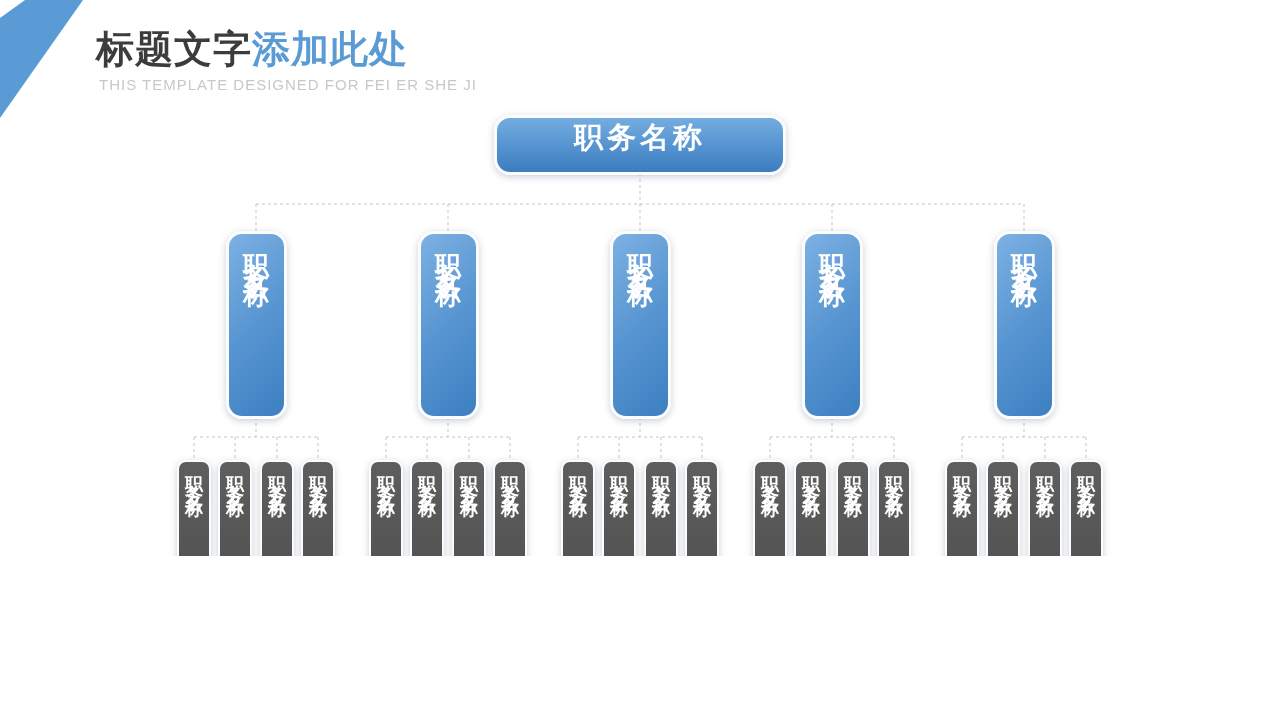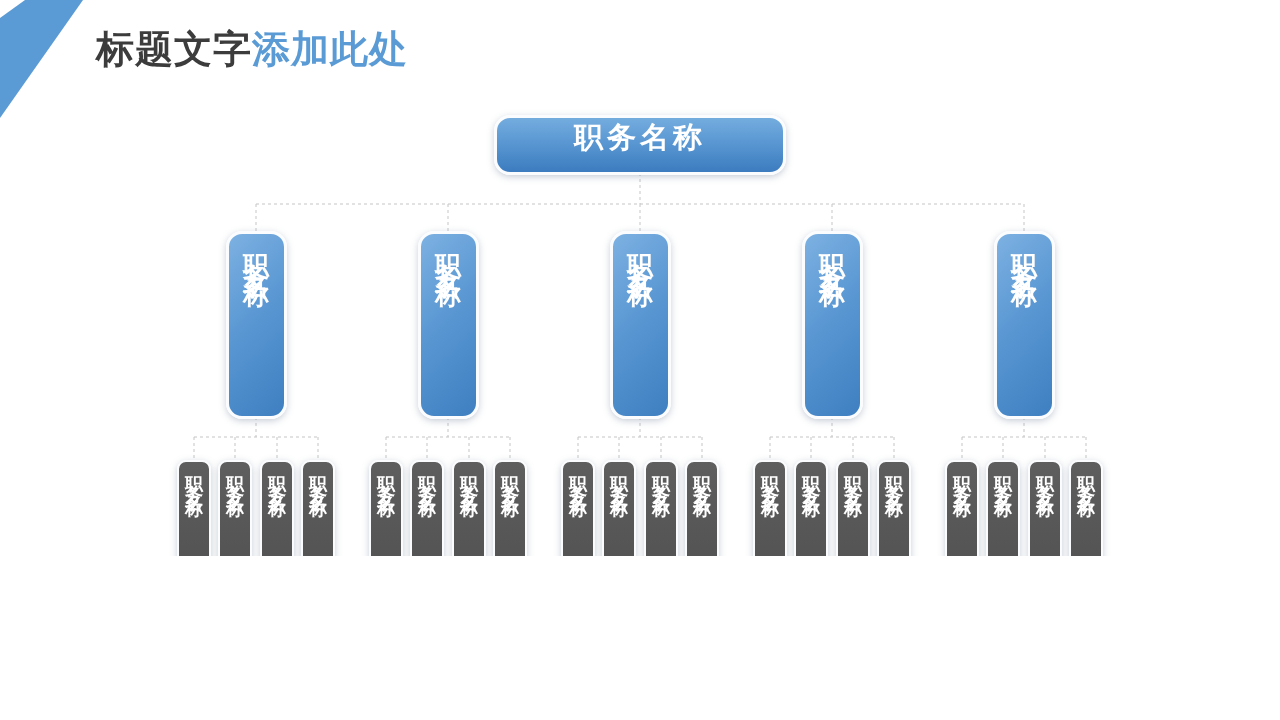--- a/index.html
+++ b/index.html
@@ -116,20 +116,21 @@
       <rect x="1214" y="56" width="30" height="56" fill="#E8EEF8"></rect>
         <rect x="1250" y="42" width="30" height="70" fill="#EEF2FA"></rect>
     </g>
   </svg>
 
   <svg class="corner-ribbon" viewBox="0 0 100 125">
     <polygon points="25,0 83,0 0,118 0,18" fill="#5B9BD5"></polygon>
   </svg>
 
   <h1 class="page-title"><span>标题文字</span><span class="accent">添加此处</span></h1>
+  <p class="page-subtitle">THIS TEMPLATE DESIGNED FOR FEI ER SHE JI</p>
 
   <svg class="connector-layer" viewBox="0 0 1280 720">
     <g stroke="#C5C5C5" stroke-width="1" stroke-dasharray="3 3" fill="none">
       <path d="M640 173 V204"></path>
       <path d="M256 204 H1024"></path>
       <path d="M256 204 V233"></path>
         <path d="M448 204 V233"></path>
         <path d="M640 204 V233"></path>
         <path d="M832 204 V233"></path>
         <path d="M1024 204 V233"></path>

